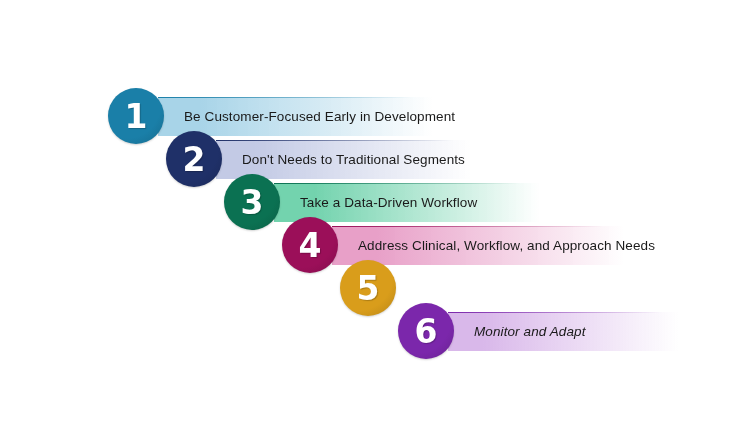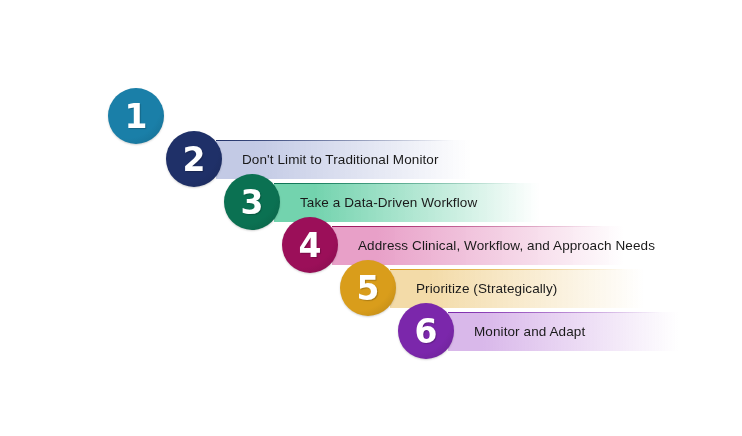--- a/index.html
+++ b/index.html
@@ -64,27 +64,30 @@
     line-height: 1;
     text-shadow: 1px 1px 1px rgba(0,0,0,0.22);
     user-select: none;
   }
 </style>
 </head>
 <body>
 
 <div id="canvas">
     <div class="step" style="left: 108px; top: 88px; width: 348px; z-index: 20;">
+      <div class="bar" style="width: 298px; background: linear-gradient(to right, rgb(168, 212, 232) 0%, rgb(168, 212, 232) 14%, rgba(255, 255, 255, 0) 92%); border-top: 1.5px solid rgb(26, 127, 168); border-image: linear-gradient(to right, rgb(26, 127, 168) 0%, rgba(255, 255, 255, 0) 85%) 1 / 1 / 0 stretch;">
+        <div class="bar-label">Be Customer-Focused Early in Development</div>
+      </div>
       <div class="circle" style="background: radial-gradient(circle at 34% 30%, rgb(26, 127, 168) 0%, rgb(26, 127, 168) 62%, rgba(0, 0, 0, 0.16) 100%), rgb(26, 127, 168);">
         <span class="circle-num">1</span>
       </div>
     </div>
     <div class="step" style="left: 166px; top: 131px; width: 328px; z-index: 21;">
       <div class="bar" style="width: 278px; background: linear-gradient(to right, rgb(195, 202, 229) 0%, rgb(195, 202, 229) 14%, rgba(255, 255, 255, 0) 92%); border-top: 1.5px solid rgb(31, 48, 104); border-image: linear-gradient(to right, rgb(31, 48, 104) 0%, rgba(255, 255, 255, 0) 85%) 1 / 1 / 0 stretch;">
-        <div class="bar-label">Don't Limit to Traditional Monitor</div>
+        <div class="bar-label">Don't Needs to Traditional Segments</div>
       </div>
       <div class="circle" style="background: radial-gradient(circle at 34% 30%, rgb(31, 48, 104) 0%, rgb(31, 48, 104) 62%, rgba(0, 0, 0, 0.16) 100%), rgb(31, 48, 104);">
         <span class="circle-num">2</span>
       </div>
     </div>
     <div class="step" style="left: 224px; top: 174px; width: 338px; z-index: 22;">
       <div class="bar" style="width: 288px; background: linear-gradient(to right, rgb(115, 211, 174) 0%, rgb(115, 211, 174) 14%, rgba(255, 255, 255, 0) 92%); border-top: 1.5px solid rgb(11, 113, 82); border-image: linear-gradient(to right, rgb(11, 113, 82) 0%, rgba(255, 255, 255, 0) 85%) 1 / 1 / 0 stretch;">
         <div class="bar-label">Take a Data-Driven Workflow</div>
       </div>
       <div class="circle" style="background: radial-gradient(circle at 34% 30%, rgb(11, 113, 82) 0%, rgb(11, 113, 82) 62%, rgba(0, 0, 0, 0.16) 100%), rgb(11, 113, 82);">
@@ -93,28 +96,25 @@
     </div>
     <div class="step" style="left: 282px; top: 217px; width: 368px; z-index: 23;">
       <div class="bar" style="width: 318px; background: linear-gradient(to right, rgb(232, 160, 200) 0%, rgb(232, 160, 200) 14%, rgba(255, 255, 255, 0) 92%); border-top: 1.5px solid rgb(155, 15, 89); border-image: linear-gradient(to right, rgb(155, 15, 89) 0%, rgba(255, 255, 255, 0) 85%) 1 / 1 / 0 stretch;">
         <div class="bar-label">Address Clinical, Workflow, and Approach Needs</div>
       </div>
       <div class="circle" style="background: radial-gradient(circle at 34% 30%, rgb(155, 15, 89) 0%, rgb(155, 15, 89) 62%, rgba(0, 0, 0, 0.16) 100%), rgb(155, 15, 89);">
         <span class="circle-num">4</span>
       </div>
     </div>
     <div class="step" style="left: 340px; top: 260px; width: 326px; z-index: 24;">
-      <div class="bar" style="width: 276px; background: linear-gradient(to right, rgb(243, 219, 168) 0%, rgb(243, 219, 168) 14%, rgba(255, 255, 255, 0) 92%); border-top: 1.5px solid rgb(217, 157, 27); border-image: linear-gradient(to right, rgb(217, 157, 27) 0%, rgba(255, 255, 255, 0) 85%) 1 / 1 / 0 stretch;">
-        <div class="bar-label">Prioritize (Strategically)</div>
-      </div>
       <div class="circle" style="background: radial-gradient(circle at 34% 30%, rgb(217, 157, 27) 0%, rgb(217, 157, 27) 62%, rgba(0, 0, 0, 0.16) 100%), rgb(217, 157, 27);">
         <span class="circle-num">5</span>
       </div>
     </div>
     <div class="step" style="left: 398px; top: 303px; width: 300px; z-index: 25;">
-      <div class="bar" style="width: 250px; background: linear-gradient(to right, rgb(217, 184, 234) 0%, rgb(217, 184, 234) 14%, rgba(255, 255, 255, 0) 92%); border-top: 1.5px solid rgb(123, 39, 171); border-image: linear-gradient(to right, rgb(123, 39, 171) 0%, rgba(255, 255, 255, 0) 85%) 1 / 1 / 0 stretch;">
+      <div class="bar" style="width: 250px; background: linear-gradient(to right, rgb(217, 184, 234) 0%, rgb(217, 184, 234) 14%, rgba(255, 255, 255, 0) 92%); border-top: 1.5px solid rgb(123, 39, 171); border-image: linear-gradient(to right, rgb(123, 39, 171) 0%, rgba(255, 255, 255, 0) 85%) 1 / 1 / 0 stretch; font-style: italic;">
         <div class="bar-label">Monitor and Adapt</div>
       </div>
       <div class="circle" style="background: radial-gradient(circle at 34% 30%, rgb(123, 39, 171) 0%, rgb(123, 39, 171) 62%, rgba(0, 0, 0, 0.16) 100%), rgb(123, 39, 171);">
         <span class="circle-num">6</span>
       </div>
     </div>
   </div>
 
 </body></html>

